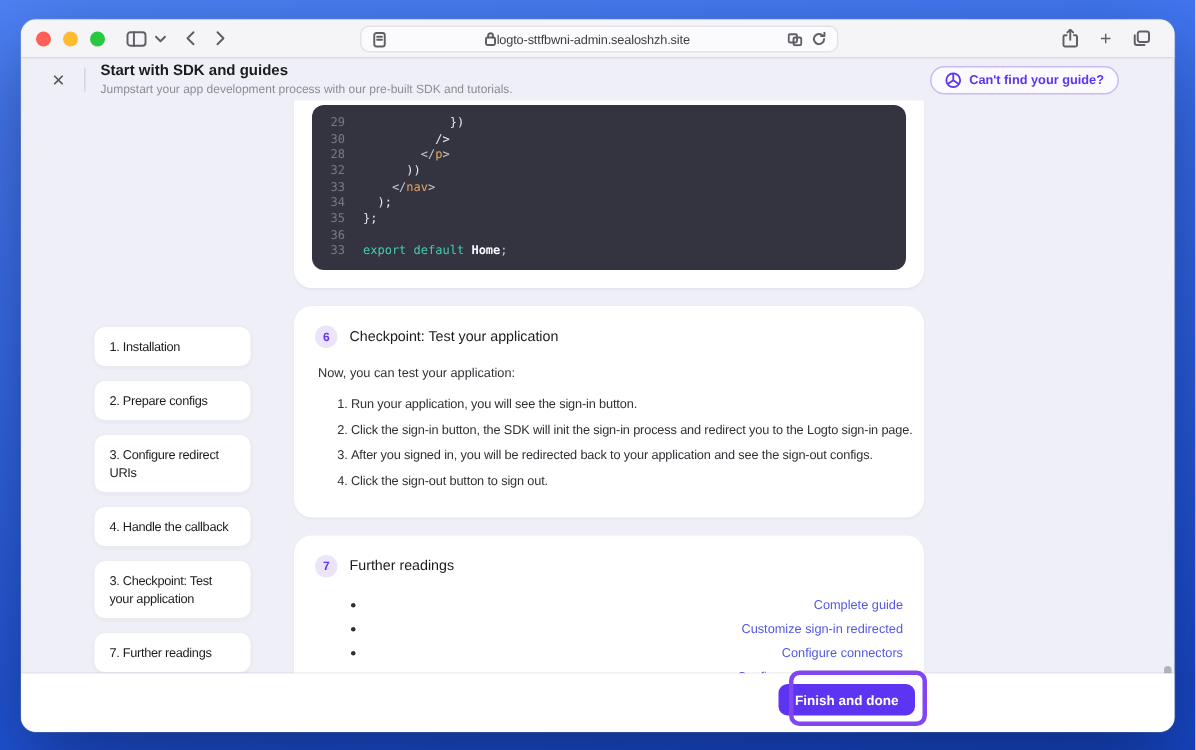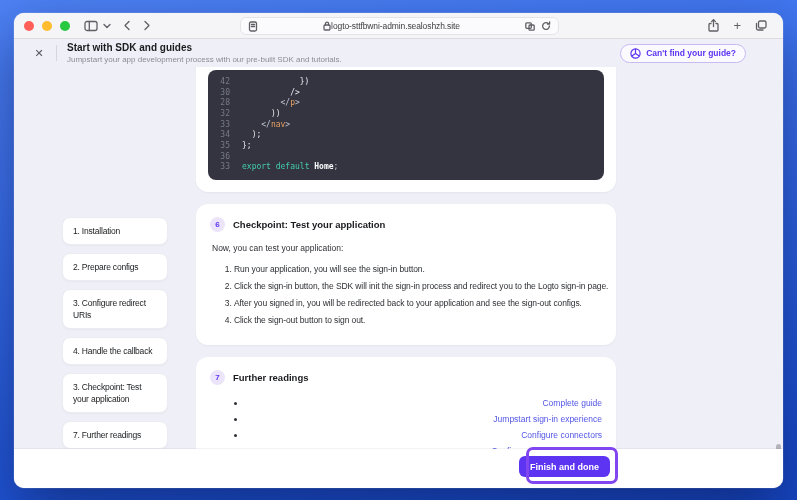--- a/index.html
+++ b/index.html
@@ -60,21 +60,21 @@
     font-family:"DejaVu Sans Mono", monospace; font-size:8px; color:#767a87; }
   .code-text { font-family:"DejaVu Sans Mono", monospace; font-size:8px; white-space:pre; }
   .tok-plain{color:#e8e9ed}.tok-pun{color:#c2c5cf}.tok-tag{color:#e8a262}
   .tok-kw{color:#44cdb1}.tok-var{color:#fafbfc;font-weight:bold}
 
   
   .section-card { margin-top:12px; padding:13px 14px 14px; }
   .sec-head { display:flex; align-items:center; gap:8px; }
   .badge { width:15px; height:15px; border-radius:50%; background:#ece4fb; color:#5d34f2;
     font-size:8px; font-weight:bold; display:flex; align-items:center; justify-content:center; flex:none; }
-  .sec-title { font-size:9.5px; font-weight:bold; color:#1a1b1e; }
+  .sec-title { font-size:9.5px; font-weight:normal; color:#1a1b1e; }
   .sec-intro { font-size:8.5px; color:#2d3034; margin:11px 0 0 2px; }
   ol.check-steps { margin:8px 0 2px 24px; }
   ol.check-steps li { font-size:8.5px; color:#2d3034; line-height:17px; white-space:nowrap; letter-spacing:-.1px; }
   ul.read-links { margin:10px 0 2px 36px;text-align:right; }
   ul.read-links li { font-size:8.5px; line-height:16px; color:#2d3034; }
   ul.read-links a { color:#5356e6; text-decoration:none; }
 
   
   .scroll-thumb { position:absolute; right:2px; top:377px; width:5px; height:50px;
     background:#b3b3ba; border-radius:3px; }
@@ -198,21 +198,21 @@
           <div class="step-card">3. Checkpoint: Test your application</div>
           <div class="step-card">7. Further readings</div>
         </div>
 
       <div class="content">
 
         <div class="card code-card">
           <div class="code-block">
             <div>
                 <div class="code-line">
-                  <span class="code-num">42</span>
+                  <span class="code-num">29</span>
                   <span class="code-text"><span class="tok-plain">            })</span></span>
                 </div>
                 <div class="code-line">
                   <span class="code-num">30</span>
                   <span class="code-text"><span class="tok-plain">          /&gt;</span></span>
                 </div>
                 <div class="code-line">
                   <span class="code-num">28</span>
                   <span class="code-text"><span class="tok-pun">        &lt;/</span><span class="tok-tag">p</span><span class="tok-pun">&gt;</span></span>
                 </div>
@@ -258,21 +258,21 @@
             </ol>
         </div>
 
         <div class="card section-card">
           <div class="sec-head">
             <span class="badge">7</span>
             <span class="sec-title">Further readings</span>
           </div>
           <ul class="read-links">
               <li><a href="#">Complete guide</a></li>
-              <li><a href="#">Jumpstart sign-in experience</a></li>
+              <li><a href="#">Customize sign-in redirected</a></li>
               <li><a href="#">Configure connectors</a></li>
               <li><a href="#">Configure client to use RBAC</a></li>
             </ul>
         </div>
       </div>
 
       <div class="scroll-thumb"></div>
     </div>
 
     <div class="modal-footer">

